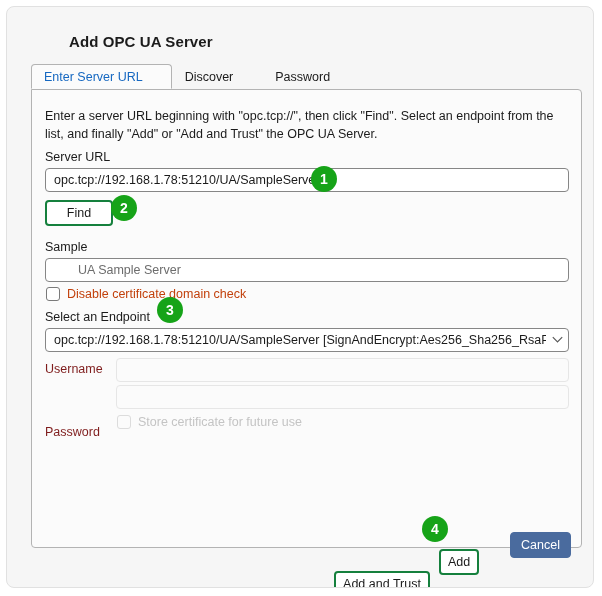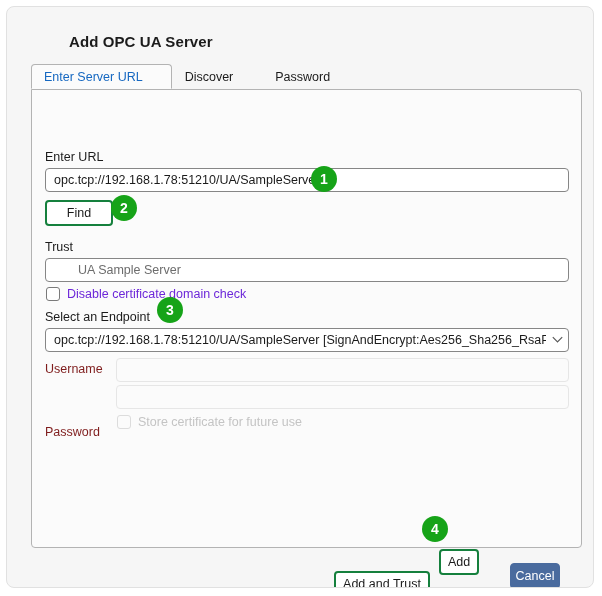--- a/index.html
+++ b/index.html
@@ -180,21 +180,21 @@
     width: 14px;
     height: 14px;
     box-sizing: border-box;
     border: 1px solid #7a7a7a;
     border-radius: 3px;
     background: #ffffff;
   }
   .checkbox.disabled { border-color: #dcdcdc; background: #fbfbfb; }
   .checkrow .ck-label {
     font-size: 12.5px;
-    color: #6d28d9;
+    color: #c2410c;
     margin-left: 7px;
     white-space: nowrap;
   }
   .checkrow .ck-label.disabled { color: #c4c4c4; }
 
   
   .badge {
     position: absolute;
     width: 26px;
     height: 26px;
@@ -224,27 +224,28 @@
     <div class="tab">
       <span>Discover</span>
     </div>
     <div class="tab">
       <span>Password</span>
     </div>
   </div>
 
   <div class="tabpanel">
 
-
-    <div class="field-label" style="left:13px; top:60px;">Enter URL</div>
+    <div class="intro">Enter a server URL beginning with "opc.tcp://", then click "Find". Select an endpoint from the list, and finally "Add" or "Add and Trust" the OPC UA Server.</div>
+
+    <div class="field-label" style="left:13px; top:60px;">Server URL</div>
     <div class="textbox" style="left:13px; top:78px; width:524px;">opc.tcp://192.168.1.78:51210/UA/SampleServer</div>
 
     <div class="btn" style="left:13px; top:110px; width:68px;">Find</div>
 
-    <div class="field-label" style="left:13px; top:150px;">Trust</div>
+    <div class="field-label" style="left:13px; top:150px;">Sample</div>
     <div class="textbox readonly" style="left:13px; top:168px; width:524px;">UA Sample Server</div>
 
     <div class="checkrow" style="left:14px; top:197px;">
       <span class="checkbox"></span>
       <span class="ck-label">Disable certificate domain check</span>
     </div>
 
     <div class="field-label" style="left:13px; top:220px;">Select an Endpoint</div>
     <div class="combobox" style="left:13px; top:238px; width:524px;">
       <span class="cb-text">opc.tcp://192.168.1.78:51210/UA/SampleServer [SignAndEncrypt:Aes256_Sha256_RsaPss:Bina</span>
@@ -263,20 +264,20 @@
 
     <div class="checkrow" style="left:85px; top:325px;">
       <span class="checkbox disabled"></span>
       <span class="ck-label disabled">Store certificate for future use</span>
     </div>
 
   </div>
 
   <div class="btn" style="left:327px; top:564px; width:96px;">Add and Trust</div>
   <div class="btn" style="left:432px; top:542px; width:40px;">Add</div>
-  <div class="btn primary" style="left:503px; top:556px; width:50px;">Cancel</div>
+  <div class="btn primary" style="left:503px; top:525px; width:61px;">Cancel</div>
 
   <div class="badge" style="left:304px; top:159px;">1</div>
   <div class="badge" style="left:104px; top:188px;">2</div>
   <div class="badge" style="left:150px; top:290px;">3</div>
   <div class="badge" style="left:415px; top:509px;">4</div>
 
 </div>
 
 </body></html>

